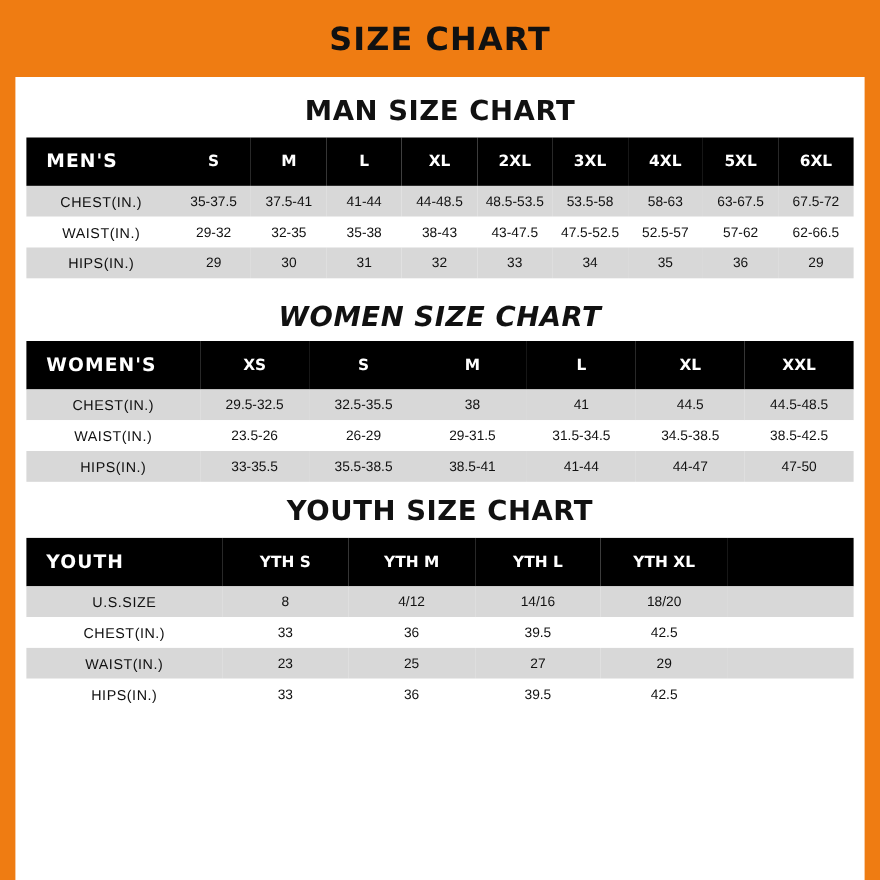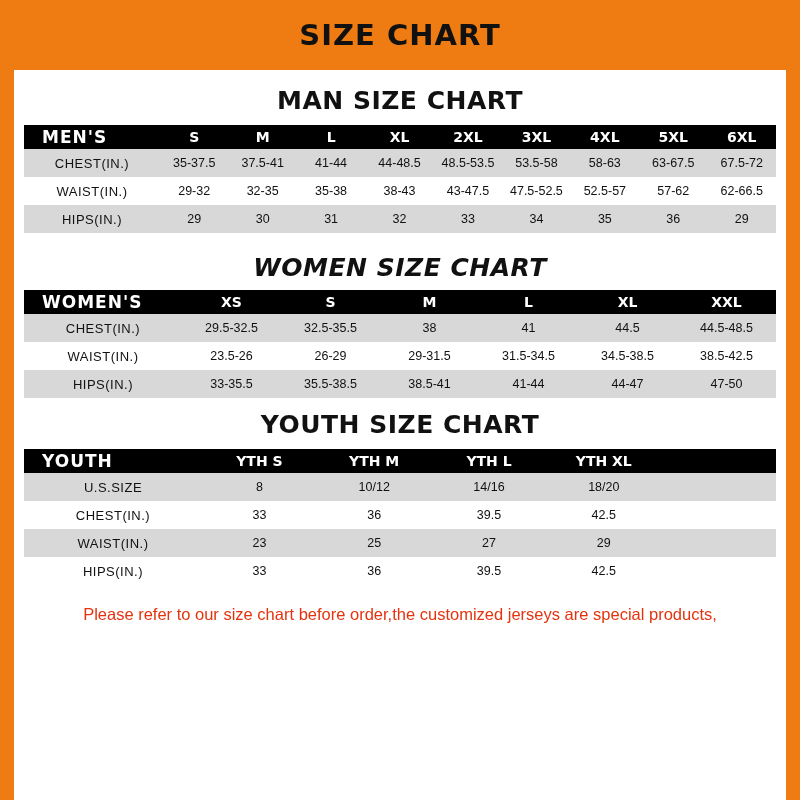--- a/index.html
+++ b/index.html
@@ -67,21 +67,21 @@
     color: #111111;
     padding: 0;
     height: 28px;
     vertical-align: middle;
   }
   table.size-table thead th {
     background: #000000;
     color: #ffffff;
     font-family: "DejaVu Sans", sans-serif;
     font-weight: bold;
-    height: 24px;
+    height: 44px;
     font-size: 14px;
   }
   table.size-table thead th.corner {
     text-align: left;
     padding-left: 18px;
     font-size: 17px;
     letter-spacing: 1px;
   }
   table.size-table tbody td.rowhead {
     font-size: 13px;
@@ -229,21 +229,21 @@
           <th>YTH M</th>
           <th>YTH L</th>
           <th>YTH XL</th>
           <th></th>
         </tr>
       </thead>
       <tbody>
         <tr class="shade">
           <td class="rowhead">U.S.SIZE</td>
           <td>8</td>
-          <td>10/12</td>
+          <td>4/12</td>
           <td>14/16</td>
           <td>18/20</td>
           <td></td>
         </tr>
         <tr class="plain">
           <td class="rowhead">CHEST(IN.)</td>
           <td>33</td>
           <td>36</td>
           <td>39.5</td>
           <td>42.5</td>
@@ -262,17 +262,16 @@
           <td>33</td>
           <td>36</td>
           <td>39.5</td>
           <td>42.5</td>
           <td></td>
         </tr>
       </tbody>
     </table>
 
     <div class="footer-note">
-      <div>Please refer to our size chart before order,the customized jerseys are special products,</div>
     </div>
 
   </div>
 </div>
 
 </body></html>

